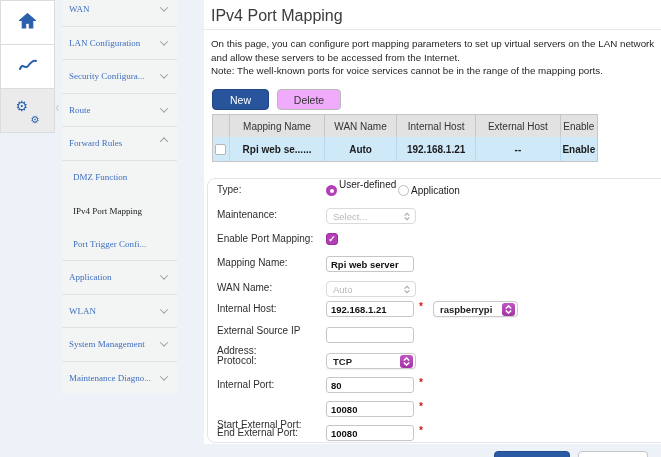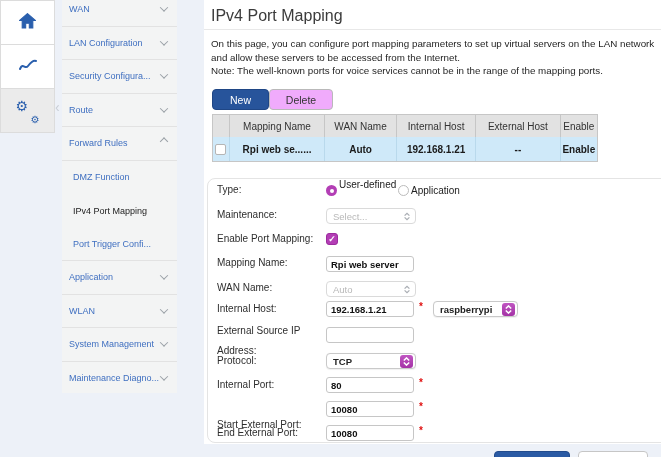--- a/index.html
+++ b/index.html
@@ -23,21 +23,21 @@
   .gears { position:relative; width:22px; height:22px; color:#2a5fad; }
   .gears .g1 { position:absolute; left:-1px; top:-2px; font-size:14px; }
   .gears .g2 { position:absolute; right:-1px; bottom:-3px; font-size:10px; }
   .collapse-arrow {
     position:absolute; left:55px; top:100px; color:#c9ced6;
     font-size:14px; line-height:14px;
   }
   
   .menu {
     position:absolute; left:62px; top:0; width:115px; height:393px;
-    background:#f3f4f4; overflow:hidden;
+    background:#f3f4f4; overflow:hidden;font-family:Liberation Serif, serif;
   }
   .menu-list { margin-top:-7px; }
   .menu-item {
     height:33.5px; display:flex; align-items:center;
     padding:0 10px 0 7px; font-size:9px; color:#3f6fc0;
     border-bottom:1px solid #e2e2e2; cursor:pointer;
     white-space:nowrap;
   }
   .menu-item.sub { padding-left:11px; border-bottom:none; }
   .menu-item.sub.last { border-bottom:1px solid #e2e2e2; }
@@ -47,21 +47,21 @@
   .chev.down { transform:rotate(45deg) translate(-1px,-1px); }
   .chev.up   { transform:rotate(225deg) translate(1px,1px); }
   
   .card {
     position:absolute; left:204px; top:0; width:457px; height:444px;
     background:#fff; overflow:hidden;
   }
   .page-title { position:absolute; left:7px; top:7px; font-size:16px; color:#3b3b3b; }
   .title-divider { position:absolute; left:0; right:0; top:29px; height:1px; background:#e8e8e8; }
   .desc { position:absolute; left:7px; top:37px; width:447px; font-size:9.8px; line-height:13.5px; color:#1f1f1f; }
-  .btn-row { position:absolute; left:8px; top:89px; display:flex; }
+  .btn-row { position:absolute; left:8px; top:89px; display:flex; gap:8px; }
   .btn { height:21px; border-radius:4px; font-size:10.5px; display:flex; align-items:center; justify-content:center; cursor:pointer; }
   .btn-primary { width:57px; background:#27549b; color:#fff; border:1px solid #1f4685; }
   .btn-secondary { width:64px; background:#f0abfc; color:#333; border:1px solid #b9b9b9; }
   
   .tbl { position:absolute; left:8px; top:114px; width:386px; border:1px solid #c6c6c6; }
   .tbl-head { display:flex; background:#e2e2e2; height:22px; }
   .tbl-head .cell { border-right:1px solid #c6c6c6; font-size:10px; color:#333; display:flex; align-items:center; justify-content:center; }
   .tbl-head .cell:last-child { border-right:none; }
   .tbl-row { display:flex; background:#cfe9f9; height:24px; }
   .tbl-row .cell { border-right:1px solid #b9d9ec; font-size:10px; font-weight:bold; color:#1b1b1b; display:flex; align-items:center; justify-content:center; }

